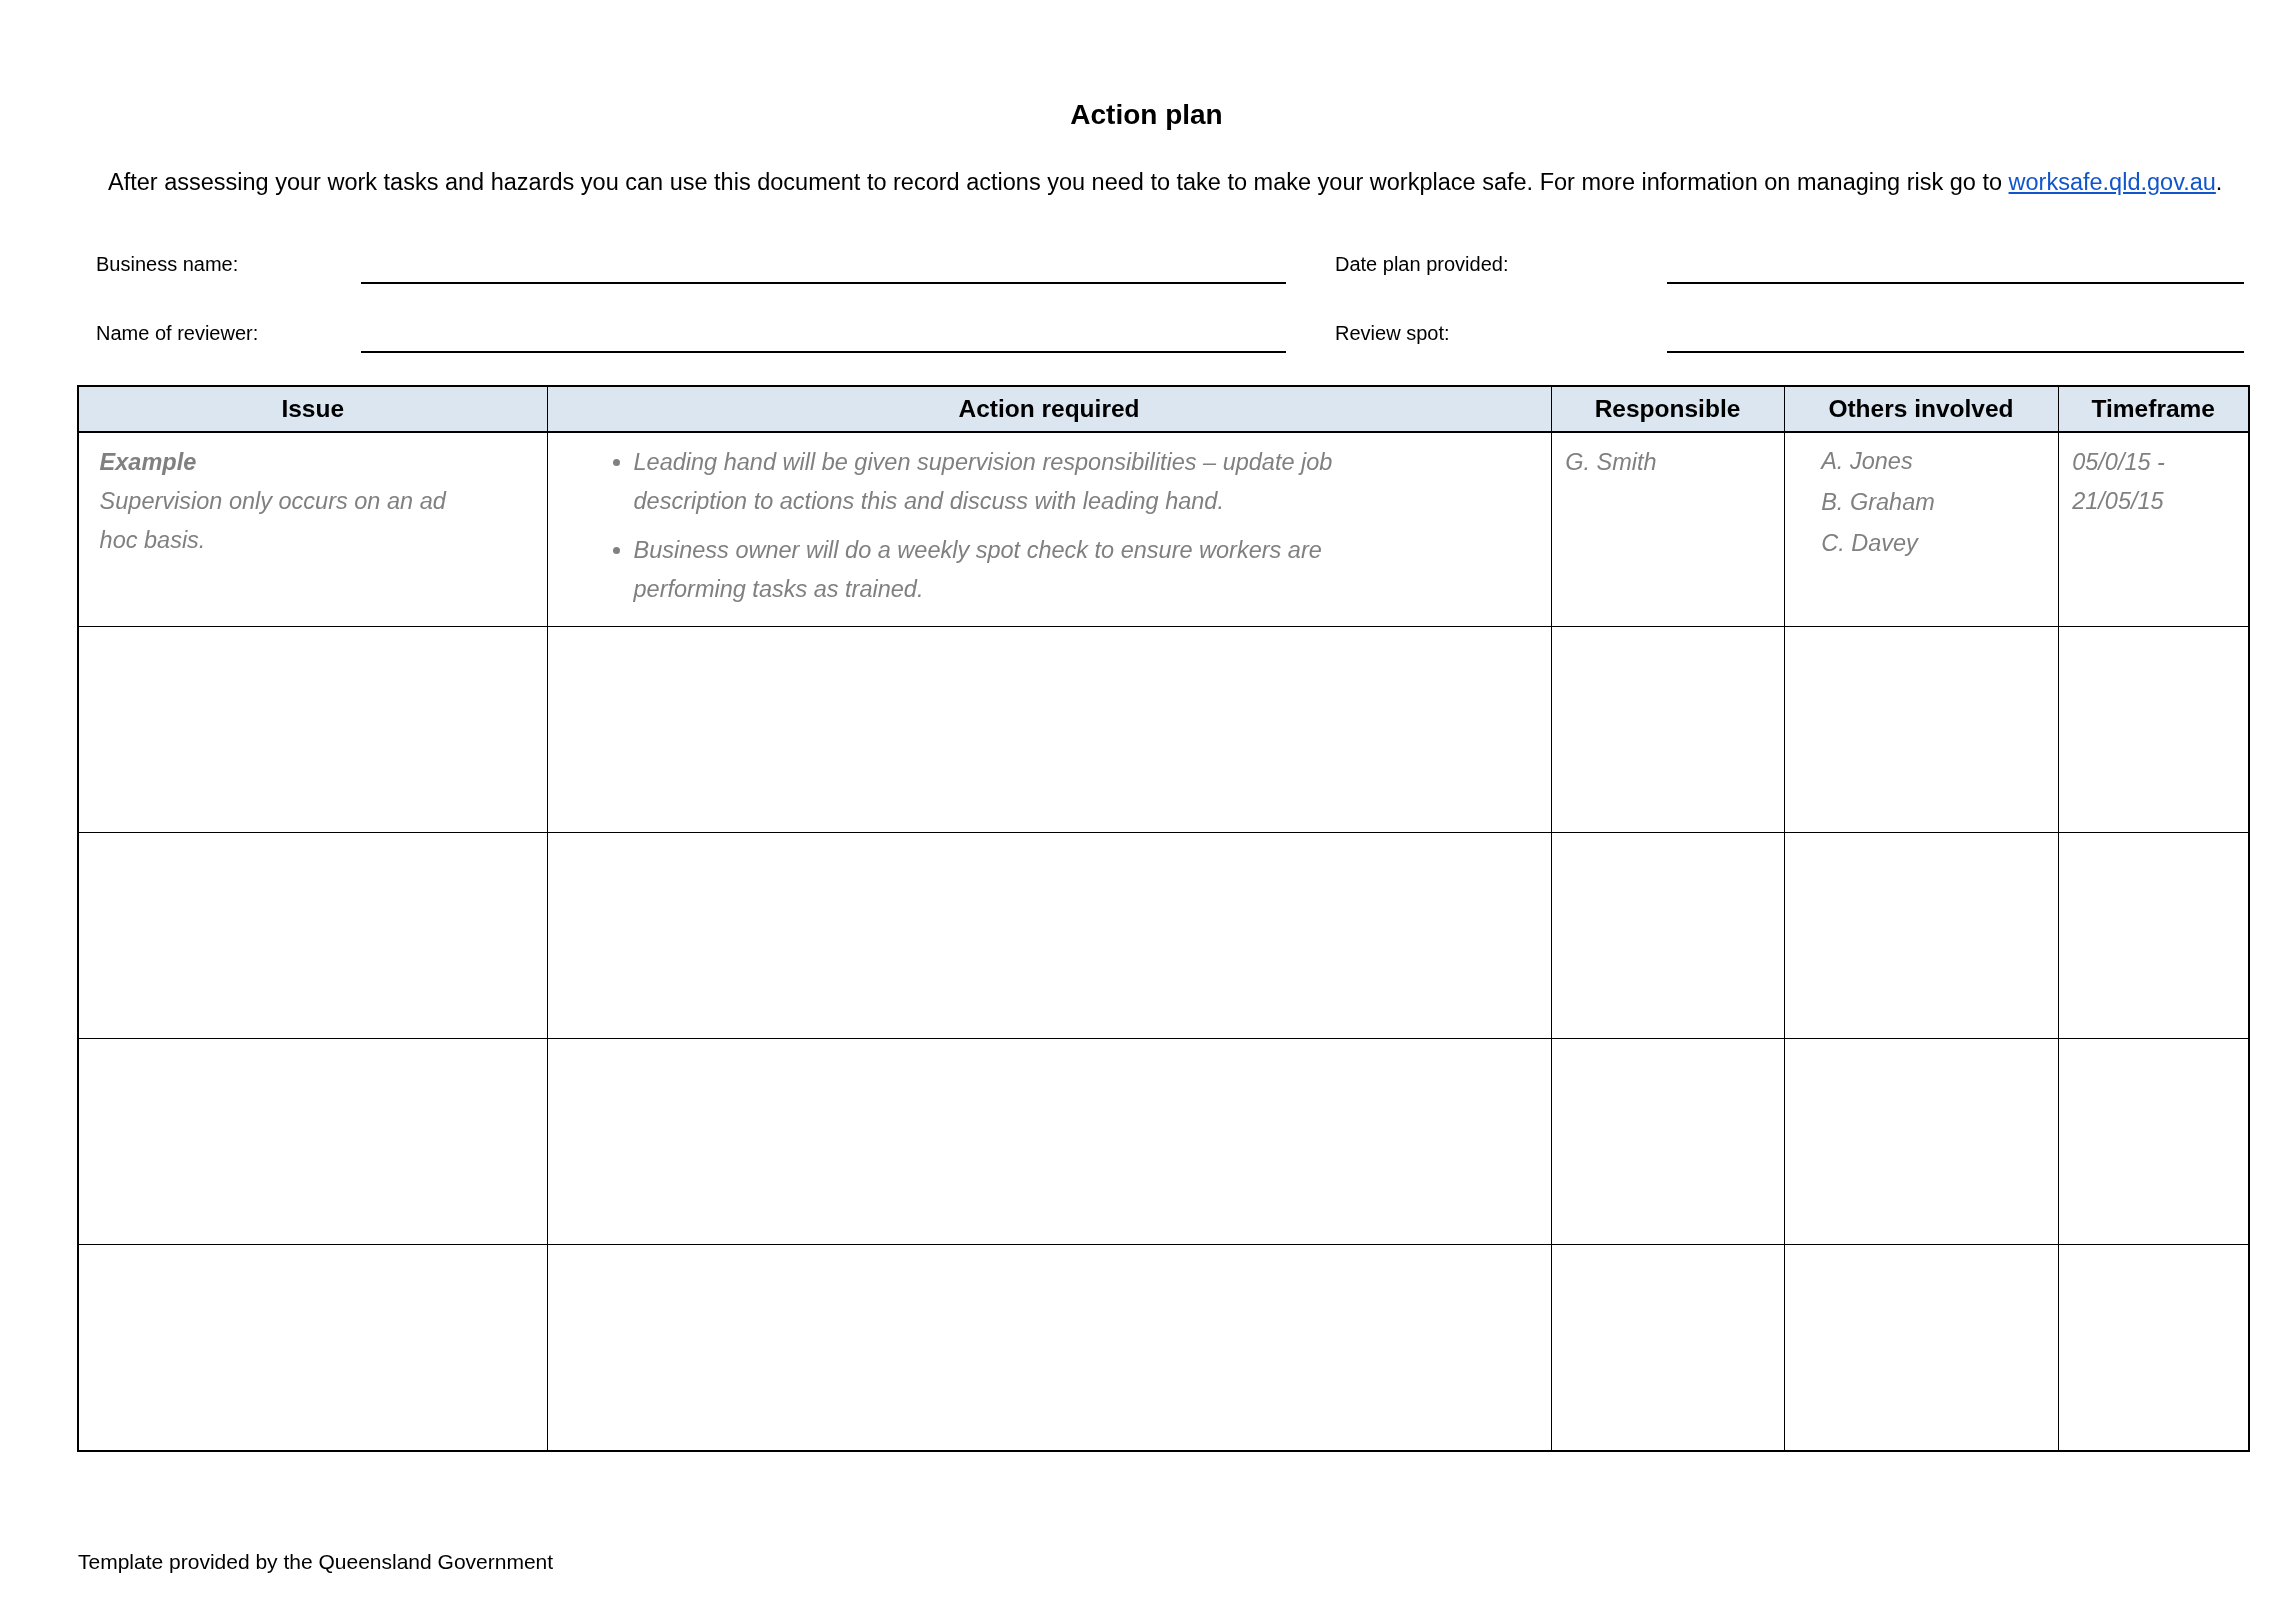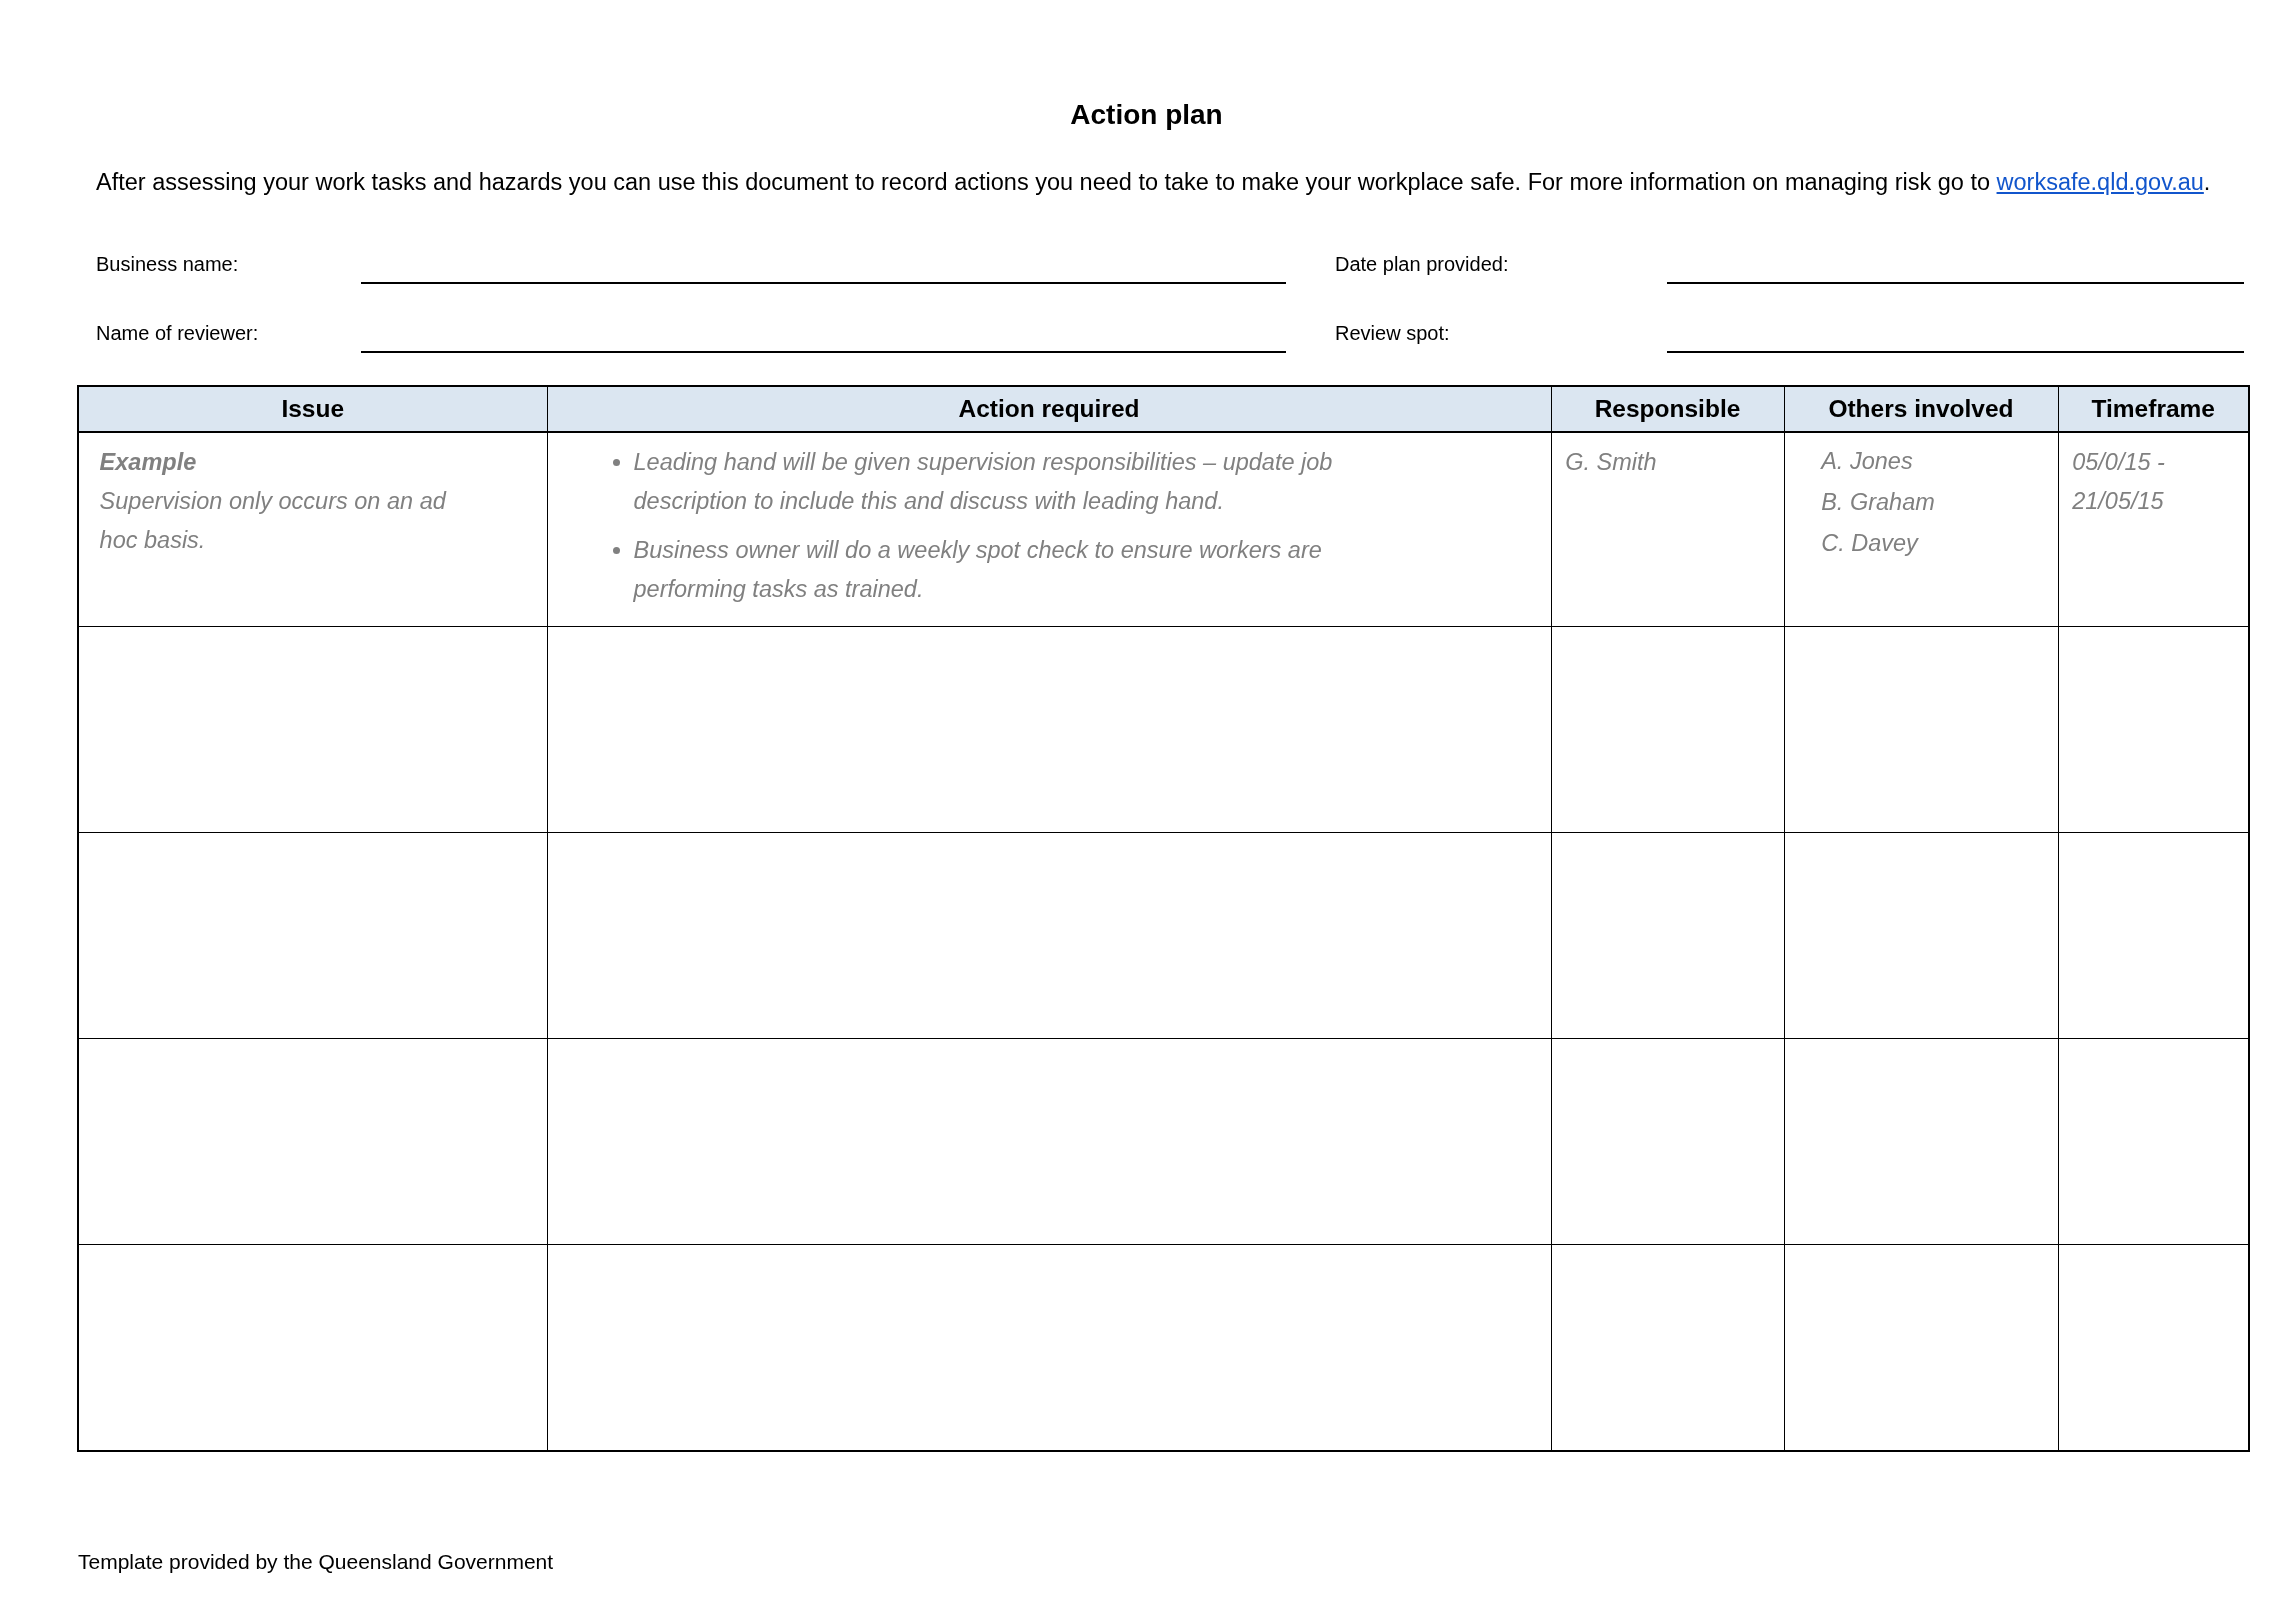--- a/index.html
+++ b/index.html
@@ -20,21 +20,21 @@
     left: 0;
     width: 100%;
     text-align: center;
     font-size: 28px;
     font-weight: bold;
     line-height: 33px;
   }
   .intro {
     position: absolute;
     top: 167px;
-    left: 96px;
+    left: 108px;
     width: 2160px;
     font-size: 23.5px;
     line-height: 31px;
   }
   .link {
     color: #1155cc;
     text-decoration: underline;
     cursor: pointer;
   }
   .field-label {
@@ -139,21 +139,21 @@
       </tr>
     </thead>
     <tbody>
       <tr class="example-row">
         <td class="gray cell-issue">
           <div class="ex-title">Example</div>
           <div>Supervision only occurs on an ad hoc basis.</div>
         </td>
         <td class="gray cell-actions">
           <ul>
-            <li>Leading hand will be given supervision responsibilities – update job description to include this and discuss with leading hand.</li>
+            <li>Leading hand will be given supervision responsibilities – update job description to actions this and discuss with leading hand.</li>
             <li>Business owner will do a weekly spot check to ensure workers are performing tasks as trained.</li>
           </ul>
         </td>
         <td class="gray cell-resp">G. Smith</td>
         <td class="gray cell-others">
           <div class="name">A. Jones</div>
           <div class="name">B. Graham</div>
           <div class="name">C. Davey</div>
         </td>
         <td class="gray cell-time">05/0/15 - 21/05/15</td>

